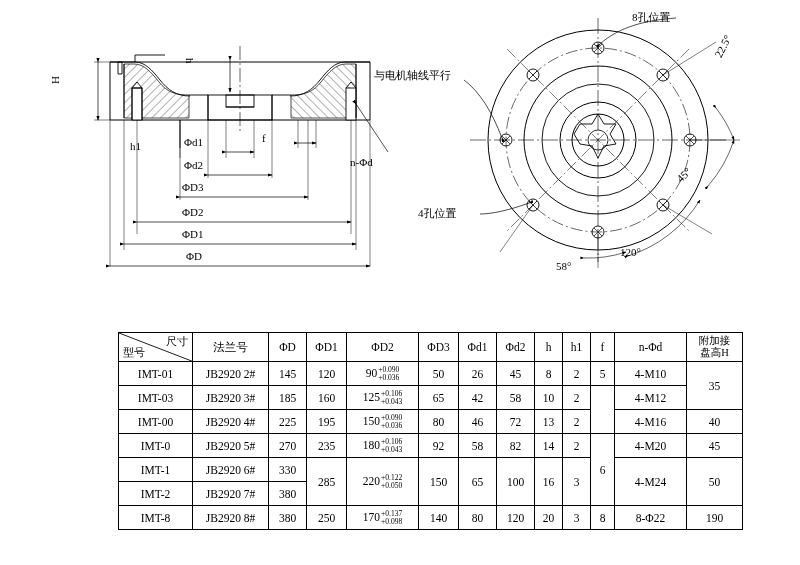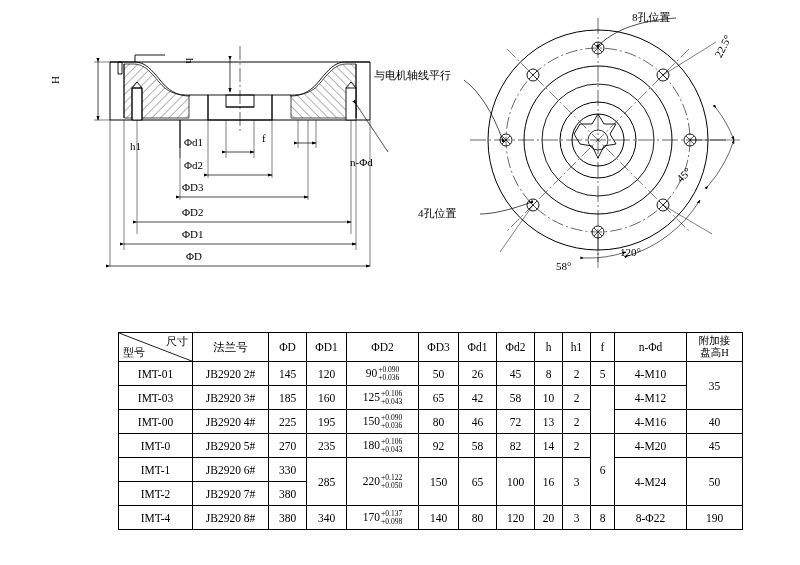--- a/index.html
+++ b/index.html
@@ -392,24 +392,24 @@
           <td rowspan="2">50</td>
         </tr>
 
         <tr>
           <td>IMT-2</td>
           <td>JB2920 7#</td>
           <td>380</td>
         </tr>
 
         <tr>
-          <td>IMT-4</td>
+          <td>IMT-8</td>
           <td>JB2920 8#</td>
           <td>380</td>
-          <td>340</td>
+          <td>250</td>
           <td>
             <span class="tol">
               <span class="base">170</span><span class="sup"><span style="display:block">+0.137</span><span style="display:block">+0.098</span></span>
             </span>
           </td>
           <td>140</td>
           <td>80</td>
           <td>120</td>
           <td>20</td>
           <td>3</td>

